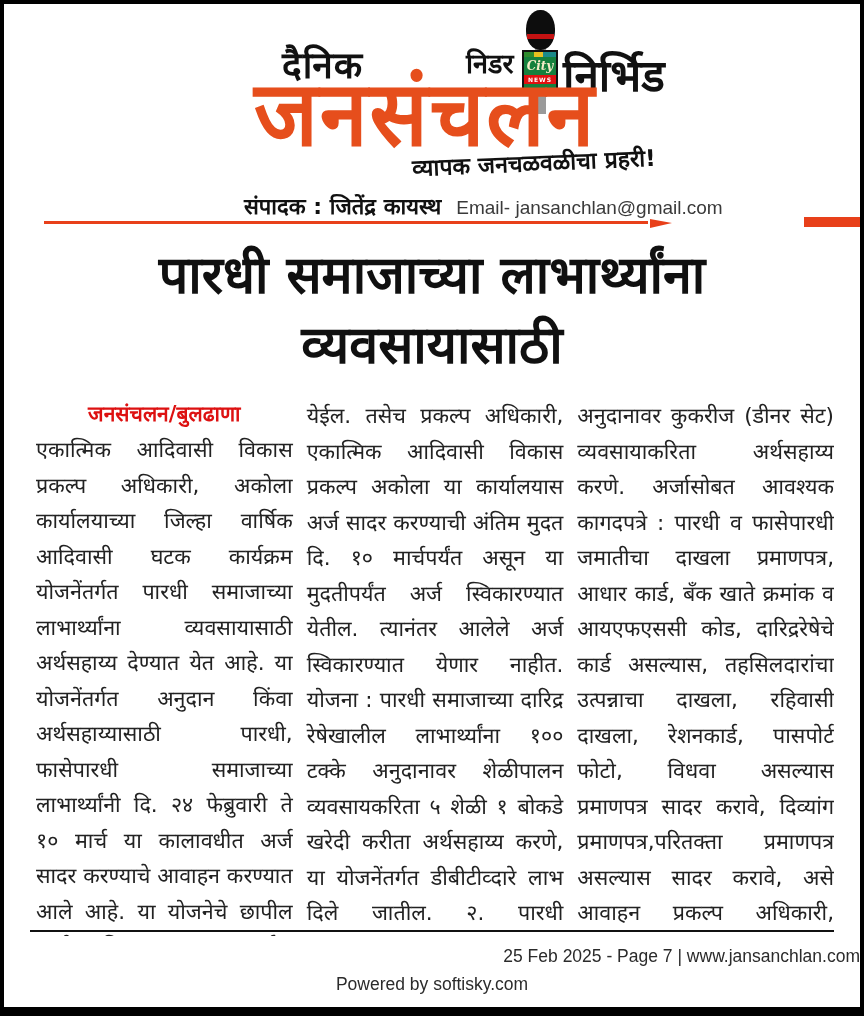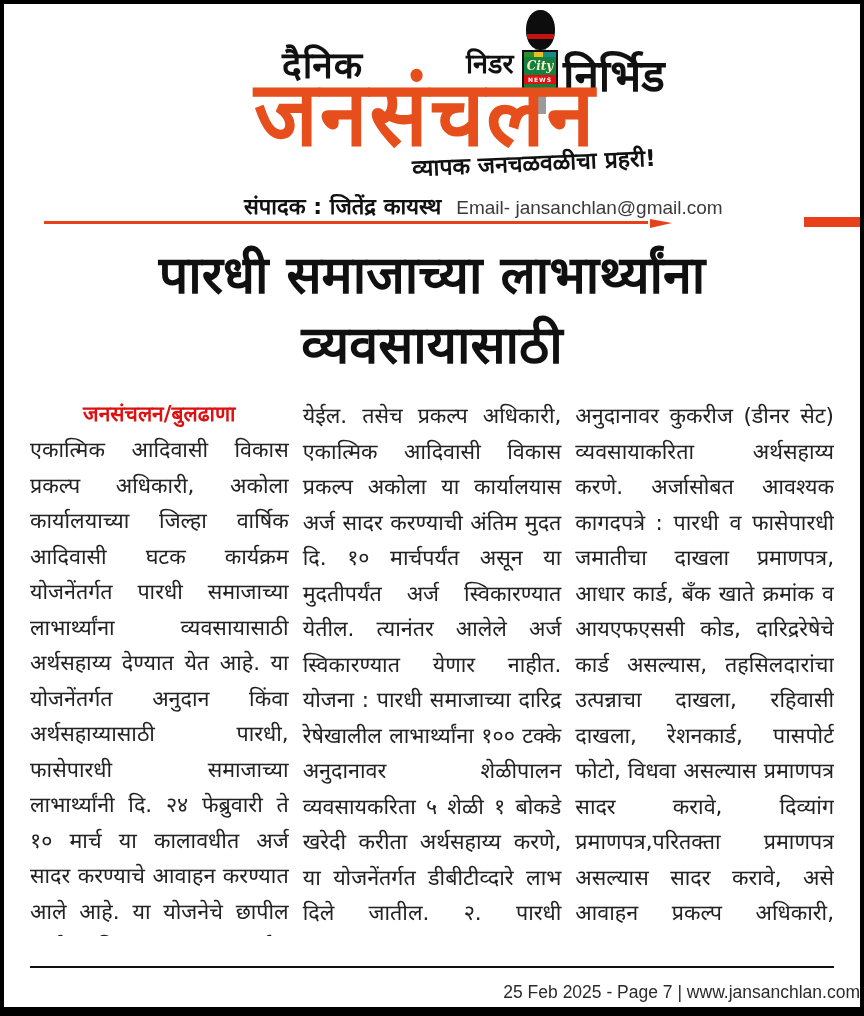--- a/index.html
+++ b/index.html
@@ -54,21 +54,21 @@
   .badge-city{display:block;font-family:"DejaVu Serif",serif;font-style:italic;font-weight:700;font-size:12px;line-height:18px;color:#f5ecc8;}
   .badge-news{display:block;font-size:6px;line-height:9px;font-weight:800;color:#fff;background:#e01010;letter-spacing:1px;}
   
   .headline{
     position:absolute;top:224px;left:8px;right:8px;margin:12px;
     text-align:center;font-size:52px;line-height:70px;
     font-weight:800;color:#101010;letter-spacing:0;
   }
   
   .columns{
-    position:absolute;top:394px;left:26px;right:26px;height:538px;
+    position:absolute;top:394px;left:32px;right:26px;height:538px;
     display:flex;gap:14px;overflow:hidden;
   }
   .col{flex:1 1 0;min-width:0;}
   .col p{
     margin:0;font-size:21.5px;line-height:35.5px;
     text-align:justify;text-justify:inter-word;color:#222;
   }
   .dateline{
     text-align:center;color:#dd1111;font-weight:800;
     font-size:21px;line-height:32px;margin-bottom:2px;
@@ -128,15 +128,16 @@
       <p>येईल. तसेच प्रकल्प अधिकारी, एकात्मिक आदिवासी विकास प्रकल्प अकोला या कार्यालयास अर्ज सादर करण्याची अंतिम मुदत दि. १० मार्चपर्यंत असून या मुदतीपर्यंत अर्ज स्विकारण्यात येतील. त्यानंतर आलेले अर्ज स्विकारण्यात येणार नाहीत. योजना : पारधी समाजाच्या दारिद्र रेषेखालील लाभार्थ्यांना १०० टक्के अनुदानावर शेळीपालन व्यवसायकरिता ५ शेळी १ बोकडे खरेदी करीता अर्थसहाय्य करणे, या योजनेंतर्गत डीबीटीव्दारे लाभ दिले जातील. २. पारधी समाजाच्या दारिद्र रेषेखालील लाभार्थ्यांना १०० टक्के</p>
     </div>
     <div class="col">
       <p>अनुदानावर कुकरीज (डीनर सेट) व्यवसायाकरिता अर्थसहाय्य करणे. अर्जासोबत आवश्यक कागदपत्रे : पारधी व फासेपारधी जमातीचा दाखला प्रमाणपत्र, आधार कार्ड, बँक खाते क्रमांक व आयएफएससी कोड, दारिद्ररेषेचे कार्ड असल्यास, तहसिलदारांचा उत्पन्नाचा दाखला, रहिवासी दाखला, रेशनकार्ड, पासपोर्ट फोटो, विधवा असल्यास प्रमाणपत्र सादर करावे, दिव्यांग प्रमाणपत्र,परितक्ता प्रमाणपत्र असल्यास सादर करावे, असे आवाहन प्रकल्प अधिकारी, एकात्मिक आदिवासी विकास प्रकल्प, अकोला यांनी केले आहे.</p>
     </div>
   </main>
 
   <footer class="footer">
     <div class="foot-rule"></div>
     <div class="foot-info">25 Feb 2025 - Page 7 | www.jansanchlan.com</div>
+    <div class="foot-powered">Powered by softisky.com</div>
   </footer>
 
 </div>
 
 </body></html>

